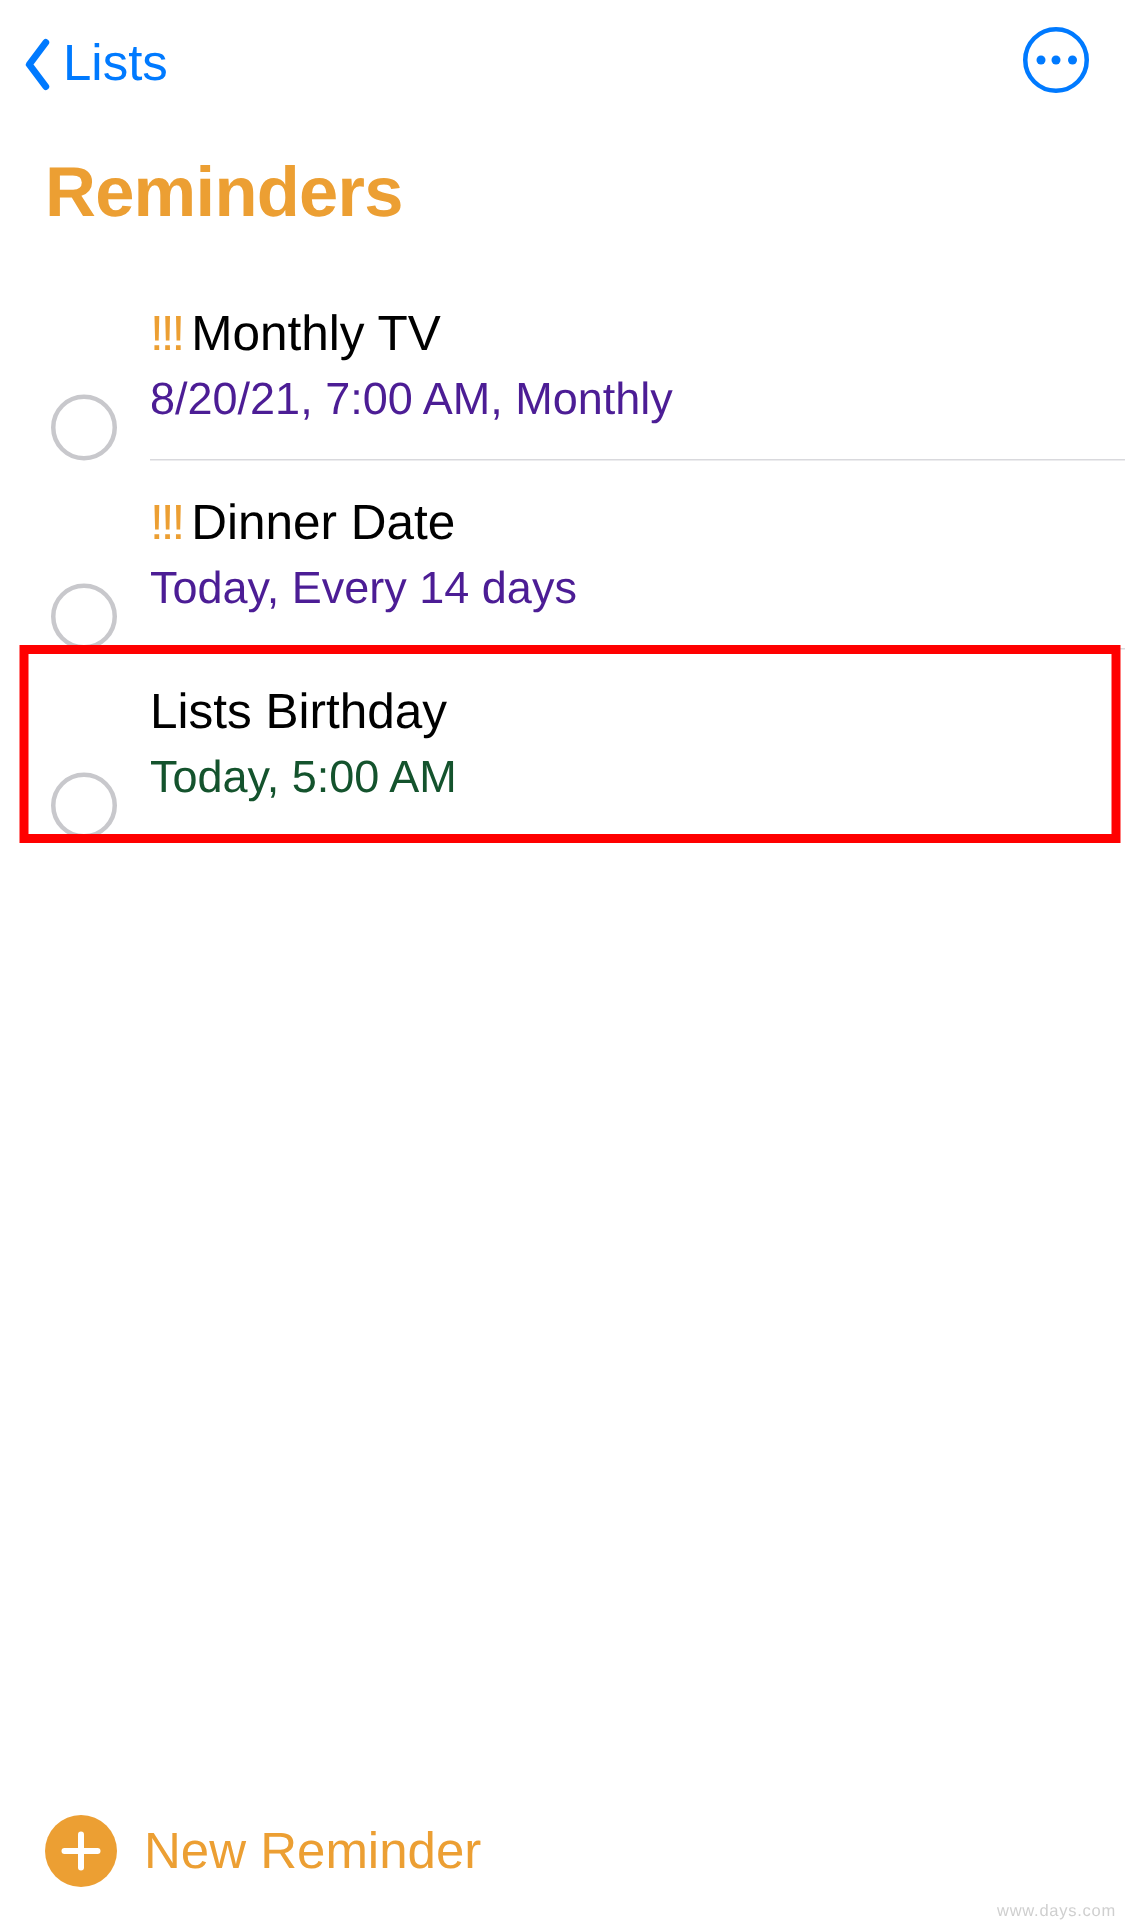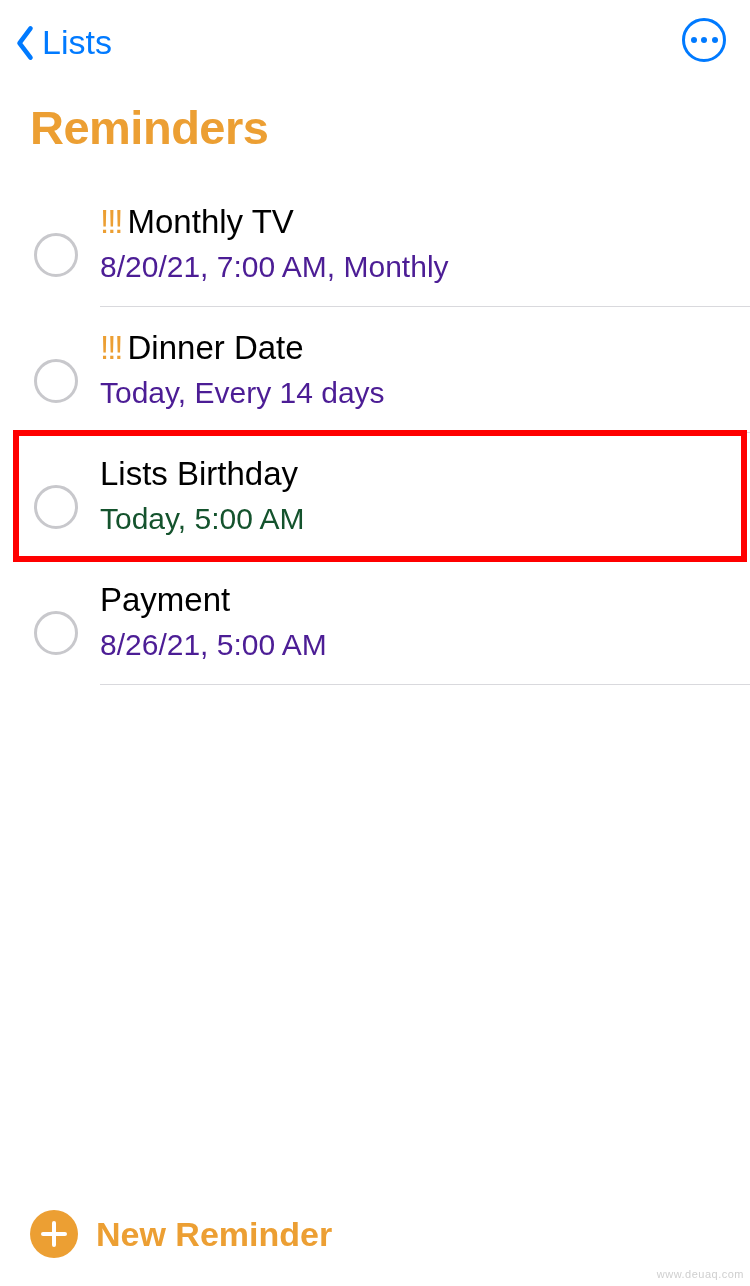--- a/index.html
+++ b/index.html
@@ -43,21 +43,21 @@
   .title {
     padding: 28px 30px 26px 30px;
     font-size: 47px;
     font-weight: 700;
     color: #ec9f33;
     letter-spacing: -0.5px;
   }
   .list { padding-left: 34px; }
   .row {
     display: flex;
-    align-items: center;
+    align-items: flex-end;
     padding: 20px 0 0 0;
     position: relative;
   }
   .row-highlight {
     outline: 6px solid #ff0000;
     outline-offset: -3px;
     margin-left: -18px;
     padding-left: 18px;
     margin-right: 6px;
   }
@@ -95,21 +95,21 @@
   .line2.overdue { color: #14532d; }
   .footer {
     position: absolute;
     bottom: 0; left: 0; right: 0;
     padding: 18px 30px 28px 30px;
     display: flex;
     align-items: center;
     gap: 18px;
     color: #ec9f33;
     font-size: 34px;
-    font-weight: 700;
+    font-weight: 400;
   }
   .plus {
     width: 48px; height: 48px;
     border-radius: 50%;
     background: #ec9f33;
     position: relative;
   }
   .plus::before, .plus::after {
     content: "";
     position: absolute;
@@ -160,27 +160,20 @@
         <div class="line2">Today, Every 14 days</div>
       </div>
     </div>
     <div class="row row-highlight">
       <div class="circle"></div>
       <div class="content">
         <div class="line1"><span>Lists Birthday</span></div>
         <div class="line2 overdue">Today, 5:00 AM</div>
       </div>
     </div>
-    <div class="row">
-      <div class="circle"></div>
-      <div class="content">
-        <div class="line1"><span>Payment</span></div>
-        <div class="line2">8/26/21, 5:00 AM</div>
-      </div>
-    </div>
   </div>
 
 <div class="footer">
   <div class="plus"></div>
   <span>New Reminder</span>
 </div>
 
-<div class="watermark">www.deuaq.com</div>
+<div class="watermark">www.days.com</div>
 
 </body></html>

